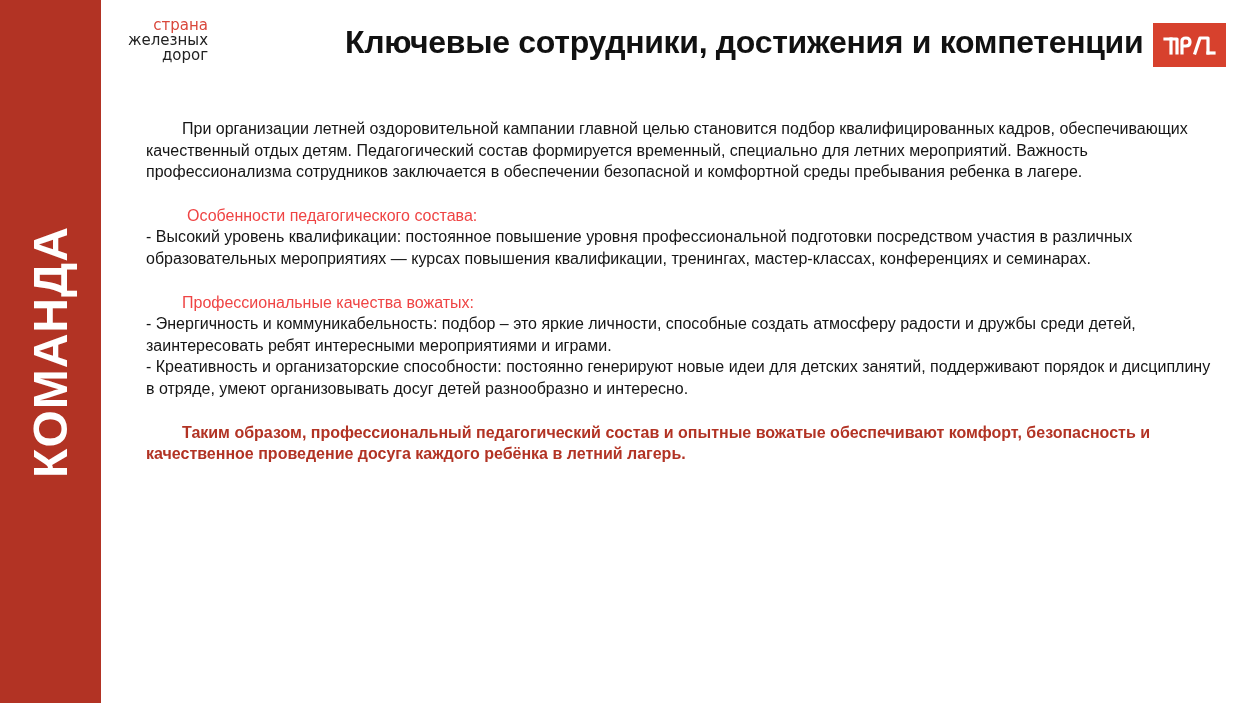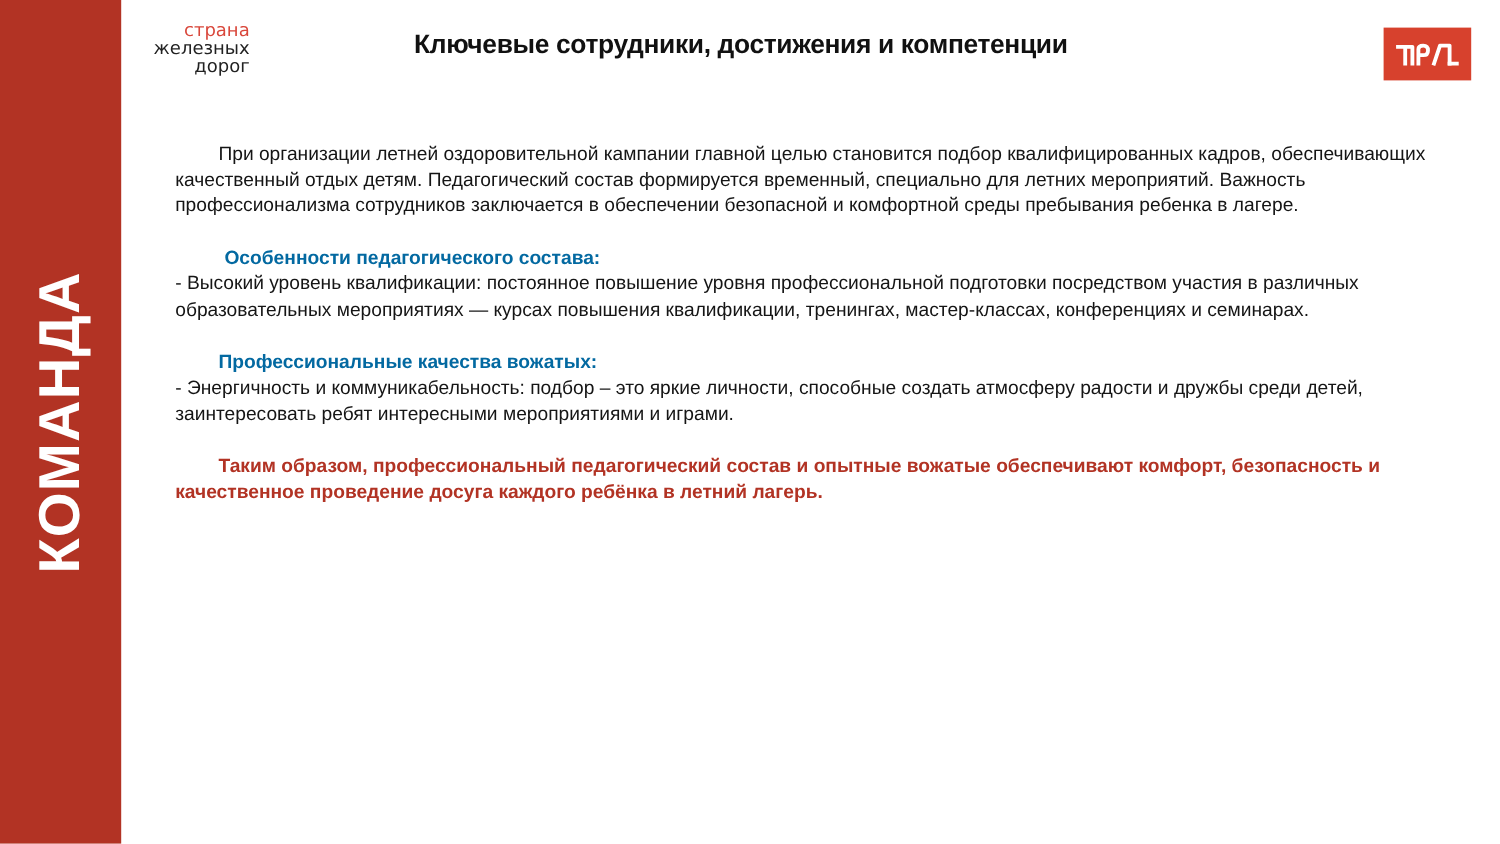--- a/index.html
+++ b/index.html
@@ -20,36 +20,36 @@
     white-space: nowrap;
   }
   .brand {
     position: absolute; left: 128px; top: 18px; font-size: 15px; line-height: 15px;
     font-family: "DejaVu Sans", sans-serif;
     text-align: right;
   }
   .brand .l1 { color: #d9473b; }
   .brand .l2, .brand .l3 { color: #222222; }
   .title {
-    position: absolute; left: 345px; top: 24px; font-size: 22px; font-weight: bold;
+    position: absolute; left: 345px; top: 24px; font-size: 32px; font-weight: bold;
     color: #111111; letter-spacing: -0.3px; white-space: nowrap;
   }
   .logo {
     position: absolute; left: 1153px; top: 23px; width: 73px; height: 44px;
     background: #d7412d;
     display: flex; align-items: center; justify-content: center;
   }
   .content {
     position: absolute; left: 146px; top: 118px; width: 1070px;
     font-size: 16px; line-height: 21.6px; color: #151515;
   }
   .content p { margin: 0; }
   .indent { text-indent: 36px; }
   .heading {
-    color: #0369a1; font-weight: bold; margin: 0;
+    color: #ef4444; font-weight: normal; margin: 0;
   }
   .h1 { padding-left: 41px; margin-top: 22px !important; }
   .h2 { padding-left: 36px; margin-top: 22px !important; }
   .conclusion {
     color: #b23324; font-weight: bold; text-indent: 36px; margin-top: 22px !important;
   }
 </style>
 </head>
 <body>
 
@@ -78,15 +78,16 @@
 </div>
 
 <div class="content">
   <p class="indent">При организации летней оздоровительной кампании главной целью становится подбор квалифицированных кадров, обеспечивающих качественный отдых детям. Педагогический состав формируется временный, специально для летних мероприятий. Важность профессионализма сотрудников заключается в обеспечении безопасной и комфортной среды пребывания ребенка в лагере.</p>
 
   <p class="heading h1">Особенности педагогического состава:</p>
   <p>- Высокий уровень квалификации: постоянное повышение уровня профессиональной подготовки посредством участия в различных образовательных мероприятиях — курсах повышения квалификации, тренингах, мастер-классах, конференциях и семинарах.</p>
 
   <p class="heading h2">Профессиональные качества вожатых:</p>
   <p>- Энергичность и коммуникабельность: подбор – это яркие личности, способные создать атмосферу радости и дружбы среди детей, заинтересовать ребят интересными мероприятиями и играми.</p>
+  <p>- Креативность и организаторские способности: постоянно генерируют новые идеи для детских занятий, поддерживают порядок и дисциплину в отряде, умеют организовывать досуг детей разнообразно и интересно.</p>
 
   <p class="conclusion">Таким образом, профессиональный педагогический состав и опытные вожатые обеспечивают комфорт, безопасность и качественное проведение досуга каждого ребёнка в летний лагерь.</p>
 </div>
 
 </body></html>

